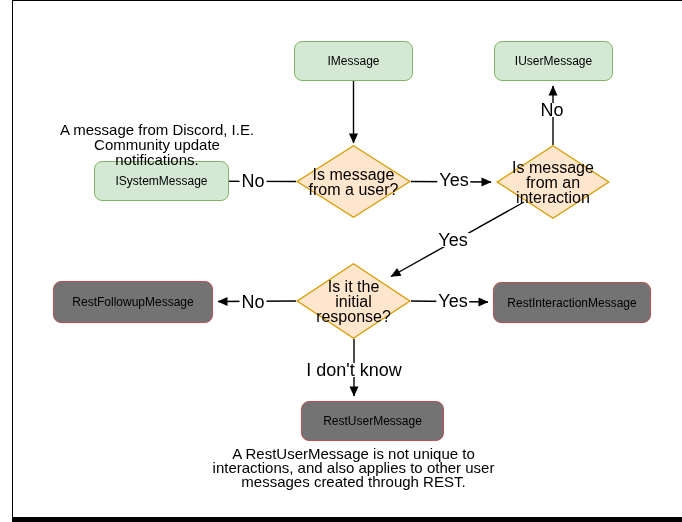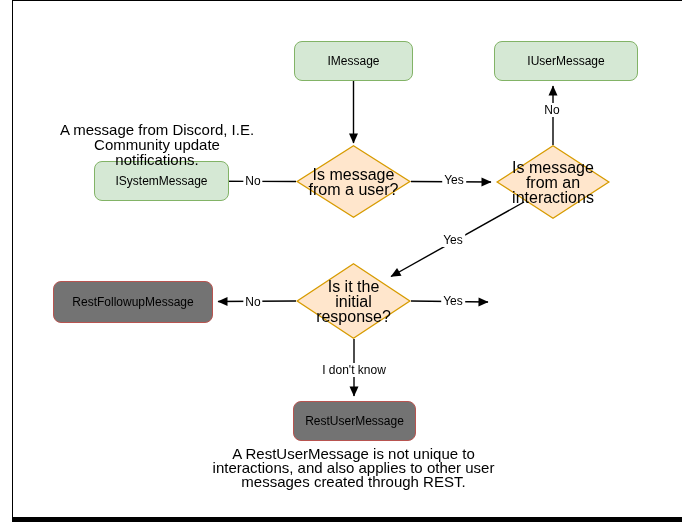--- a/index.html
+++ b/index.html
@@ -62,21 +62,21 @@
     font-size: 16px;
     line-height: 15px;
     padding: 0 12px;
   }
   .elabel {
     position: absolute;
     z-index: 3;
     transform: translate(-50%, -50%);
     background: #ffffff;
     padding: 0 2px;
-    font-size: 12px;
+    font-size: 18px;
     line-height: 14px;
     white-space: nowrap;
   }
   .note {
     position: absolute;
     z-index: 2;
     text-align: center;
     font-size: 15px;
   }
   .note-top { line-height: 15px; }
@@ -99,50 +99,53 @@
     <line x1="540" y1="144" x2="540" y2="85" marker-end="url(#arrow)"></line>
     <line x1="511" y1="201" x2="378" y2="275.5" marker-end="url(#arrow)"></line>
     <line x1="283" y1="300" x2="205" y2="300.5" marker-end="url(#arrow)"></line>
     <line x1="398" y1="300" x2="475" y2="301" marker-end="url(#arrow)"></line>
     <line x1="341" y1="338" x2="341" y2="395" marker-end="url(#arrow)"></line>
   </svg>
 
   <div class="node-box node-green" style="left:281px;top:40px;width:119px;height:40px">
     <span>IMessage</span>
   </div>
-  <div class="node-box node-green" style="left:481px;top:40px;width:144px;height:40px">
+  <div class="node-box node-green" style="left:481px;top:40px;width:119px;height:40px">
     <span>IUserMessage</span>
   </div>
   <div class="node-box node-green" style="left:81px;top:160px;width:135px;height:40px">
     <span>ISystemMessage</span>
   </div>
 
   <div class="diamond" style="left:283px;top:144px;width:115px;height:73px">
     <svg viewBox="0 0 100 100" preserveAspectRatio="none">
       <polygon points="50,1 99,50 50,99 1,50" vector-effect="non-scaling-stroke"></polygon>
     </svg>
     <span class="dlabel">Is message from a user?</span>
   </div>
   <div class="diamond" style="left:483px;top:144px;width:114px;height:74px">
     <svg viewBox="0 0 100 100" preserveAspectRatio="none">
       <polygon points="50,1 99,50 50,99 1,50" vector-effect="non-scaling-stroke"></polygon>
     </svg>
-    <span class="dlabel">Is message from an interactions</span>
+    <span class="dlabel">Is message from an interaction</span>
   </div>
   <div class="diamond" style="left:283px;top:262px;width:115px;height:76px">
     <svg viewBox="0 0 100 100" preserveAspectRatio="none">
       <polygon points="50,1 99,50 50,99 1,50" vector-effect="non-scaling-stroke"></polygon>
     </svg>
     <span class="dlabel">Is it the initial response?</span>
   </div>
 
   <div class="node-box node-red" style="left:40px;top:280px;width:160px;height:42px">
     <span>RestFollowupMessage</span>
   </div>
-  <div class="node-box node-red" style="left:280px;top:400px;width:123px;height:40px">
+  <div class="node-box node-red" style="left:480px;top:281px;width:158px;height:41px">
+    <span>RestInteractionMessage</span>
+  </div>
+  <div class="node-box node-red" style="left:288px;top:400px;width:143px;height:40px">
     <span>RestUserMessage</span>
   </div>
 
   <span class="elabel" style="left:240px;top:180px">No</span>
   <span class="elabel" style="left:441px;top:179px">Yes</span>
   <span class="elabel" style="left:539px;top:109px">No</span>
   <span class="elabel" style="left:440px;top:239px">Yes</span>
   <span class="elabel" style="left:240px;top:301px">No</span>
   <span class="elabel" style="left:440px;top:300px">Yes</span>
   <span class="elabel" style="left:341px;top:369px">I don't know</span>

